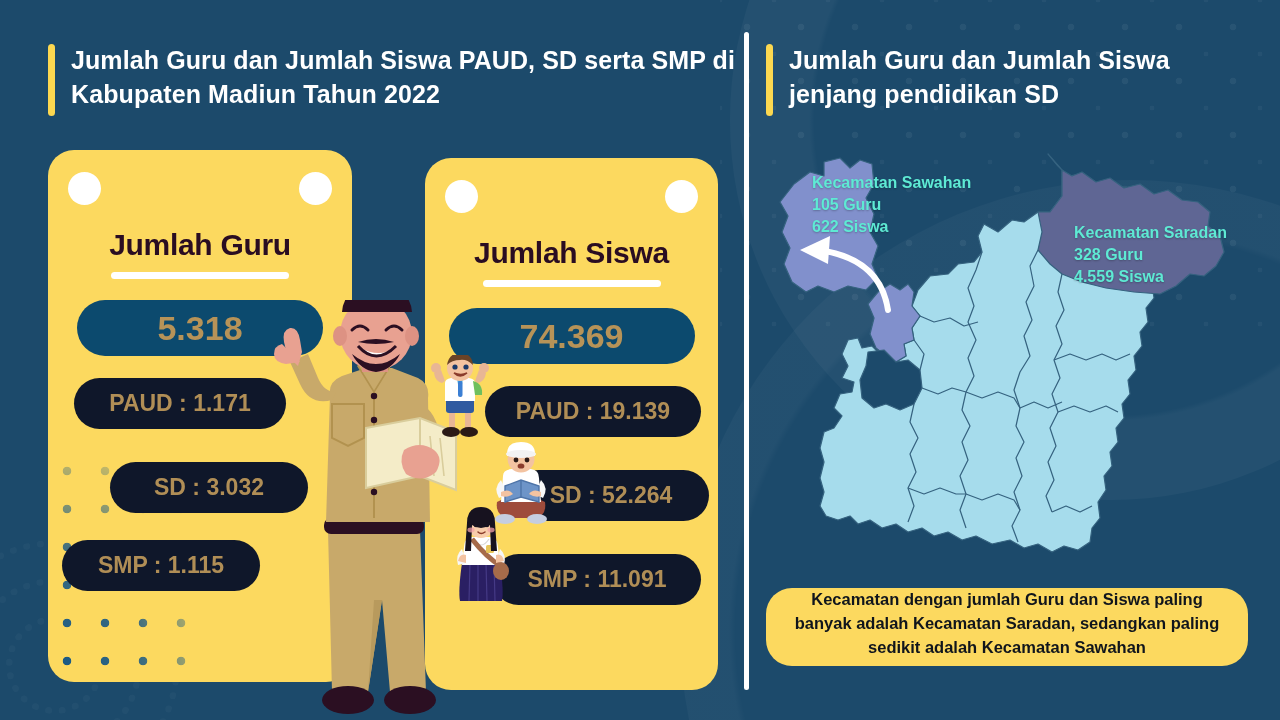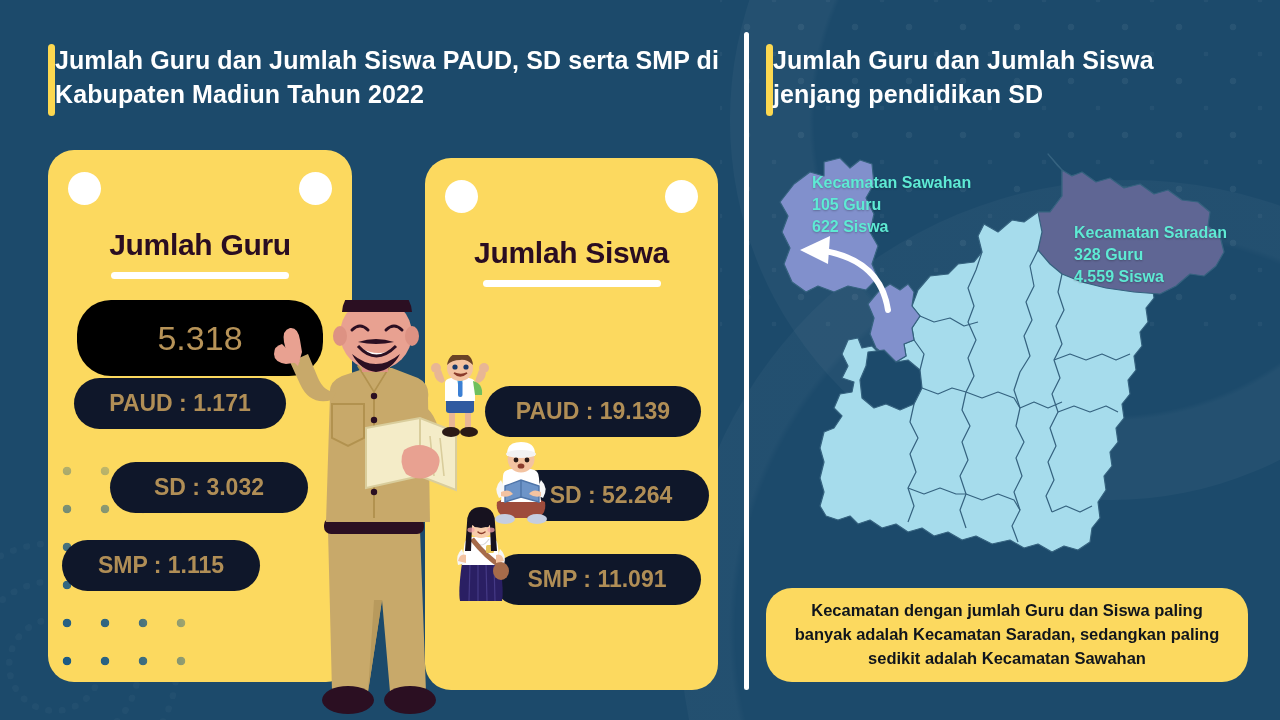--- a/index.html
+++ b/index.html
@@ -35,21 +35,21 @@
   }
   .rings {
     position:absolute; left:-70px; bottom:-70px; width:250px; height:250px;
     pointer-events:none; opacity:.5;
   }
   .rings span{
     position:absolute; border-radius:50%; border:7px dotted rgba(255,255,255,.06);
   }
 
   
-  .title-wrap { position:absolute; display:flex; align-items:flex-start; }
+  .title-wrap { position:absolute; display:flex; align-items:flex-start; gap:16px; }
   .title-bar { width:7px; border-radius:4px; background:#fcd850; flex:none; }
   .title-text {
     color:#ffffff; font-weight:bold; line-height:1.34; letter-spacing:.1px;
   }
   #title-left  { left:48px;  top:44px; width:690px; }
   #title-left .title-bar { height:72px; }
   #title-left .title-text { font-size:25px; }
   #title-right { left:766px; top:44px; width:470px; }
   #title-right .title-bar { height:72px; }
   #title-right .title-text { font-size:25px; }
@@ -82,23 +82,23 @@
   .card-title {
     position:absolute; left:0; right:0; top:78px; text-align:center;
     font-size:30px; font-weight:bold; color:#2a0d22; letter-spacing:-.3px;
   }
   .card-rule {
     position:absolute; left:50%; transform:translateX(-50%); top:122px;
     width:178px; height:7px; background:#fff; border-radius:4px;
   }
   .big-pill {
     position:absolute; left:50%; transform:translateX(-50%); top:150px;
-    width:246px; height:76px; background:#000000; border-radius:34px;
+    width:246px; height:56px; background:#0c4a6e; border-radius:34px;
     display:flex; align-items:center; justify-content:center;
-    font-size:34px; font-weight:normal; color:#b79358;
+    font-size:34px; font-weight:bold; color:#b79358;
   }
   .mini-pill {
     position:absolute; height:51px; background:#0f172a; border-radius:28px;
     display:flex; align-items:center; justify-content:center;
     font-size:23px; font-weight:bold; color:#b08e56; white-space:nowrap;
     padding:0 22px;
   }
   
   #g-paud { left:26px; top:228px; width:212px; }
   #g-sd   { left:62px; top:312px; width:198px; }
@@ -121,24 +121,24 @@
 
   .map-label {
     position:absolute; color:#5eead4; font-weight:bold; font-size:16px; line-height:1.38;
     text-shadow:0 1px 2px rgba(0,0,0,.25); white-space:nowrap;
   }
   #label-sawahan { left:812px; top:172px; }
   #label-saradan { left:1074px; top:222px; }
 
   
   #caption {
-    position:absolute; left:766px; top:588px; width:482px; height:94px;
+    position:absolute; left:766px; top:588px; width:482px; height:78px;
     background:#fcd95f; border-radius:26px;
-    display:flex; align-items:center; justify-content:center;
-    padding:12px 16px;
+    display:flex; align-items:flex-start; justify-content:center;
+    padding:0 16px;
   }
   #caption p {
     text-align:center; font-size:16.5px; font-weight:bold; color:#10151c; line-height:1.45;
   }
 </style>
 </head>
 <body>
 
 <div id="stage">
 
@@ -173,20 +173,21 @@
     <div class="mini-pill" id="g-paud">PAUD : 1.171</div>
     <div class="mini-pill" id="g-sd">SD : 3.032</div>
     <div class="mini-pill" id="g-smp">SMP : 1.115</div>
   </div>
 
   <div class="card" id="card-siswa">
     <div class="punch l"></div>
     <div class="punch r"></div>
     <div class="card-title">Jumlah Siswa</div>
     <div class="card-rule"></div>
+    <div class="big-pill">74.369</div>
     <div class="mini-pill" id="s-paud">PAUD : 19.139</div>
     <div class="mini-pill" id="s-sd">SD : 52.264</div>
     <div class="mini-pill" id="s-smp">SMP : 11.091</div>
   </div>
 
   <svg class="illus" id="teacher" viewBox="0 0 215 420">
 
     <path d="M58 230 L150 230 L156 392 L120 392 L112 300 L98 392 L62 392 Z" fill="#c8a96a"></path>
     <path d="M112 300 L98 392 L104 300 Z" fill="#b89a5d"></path>
 

